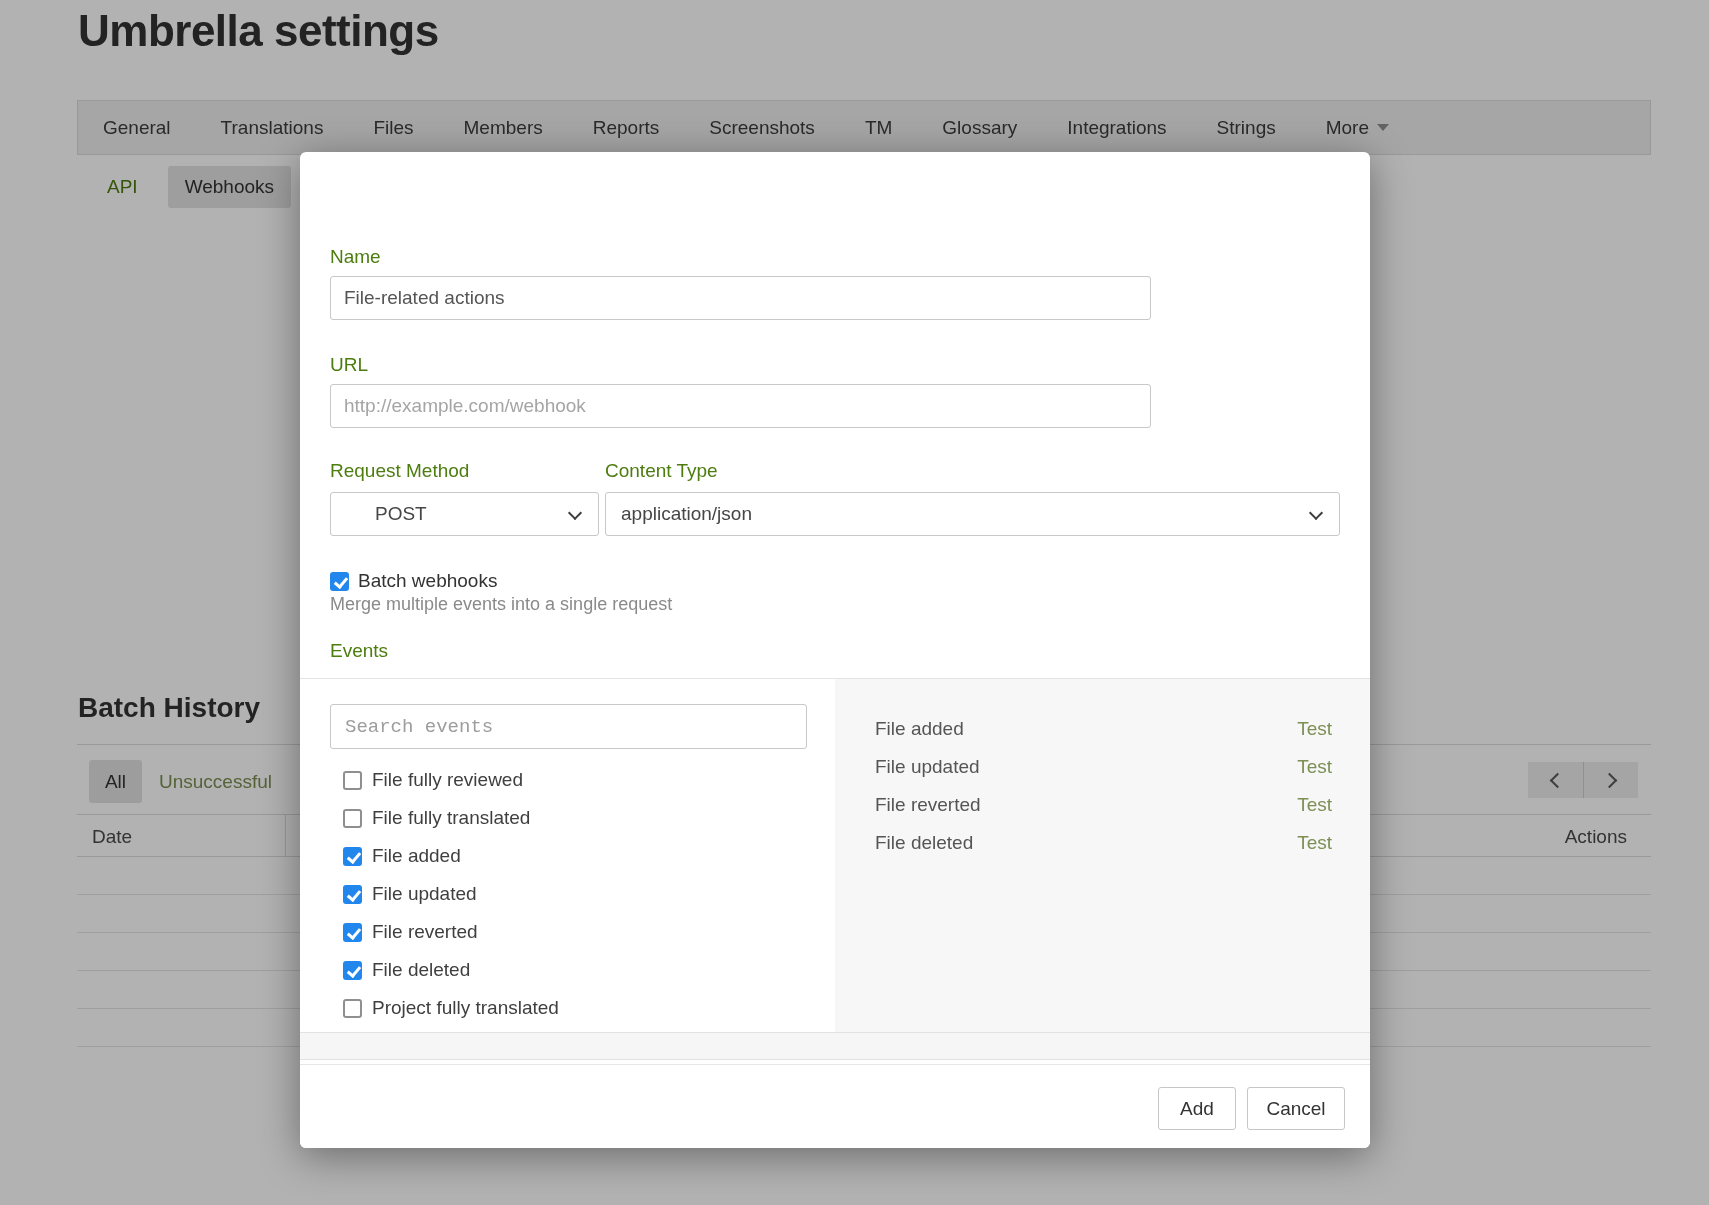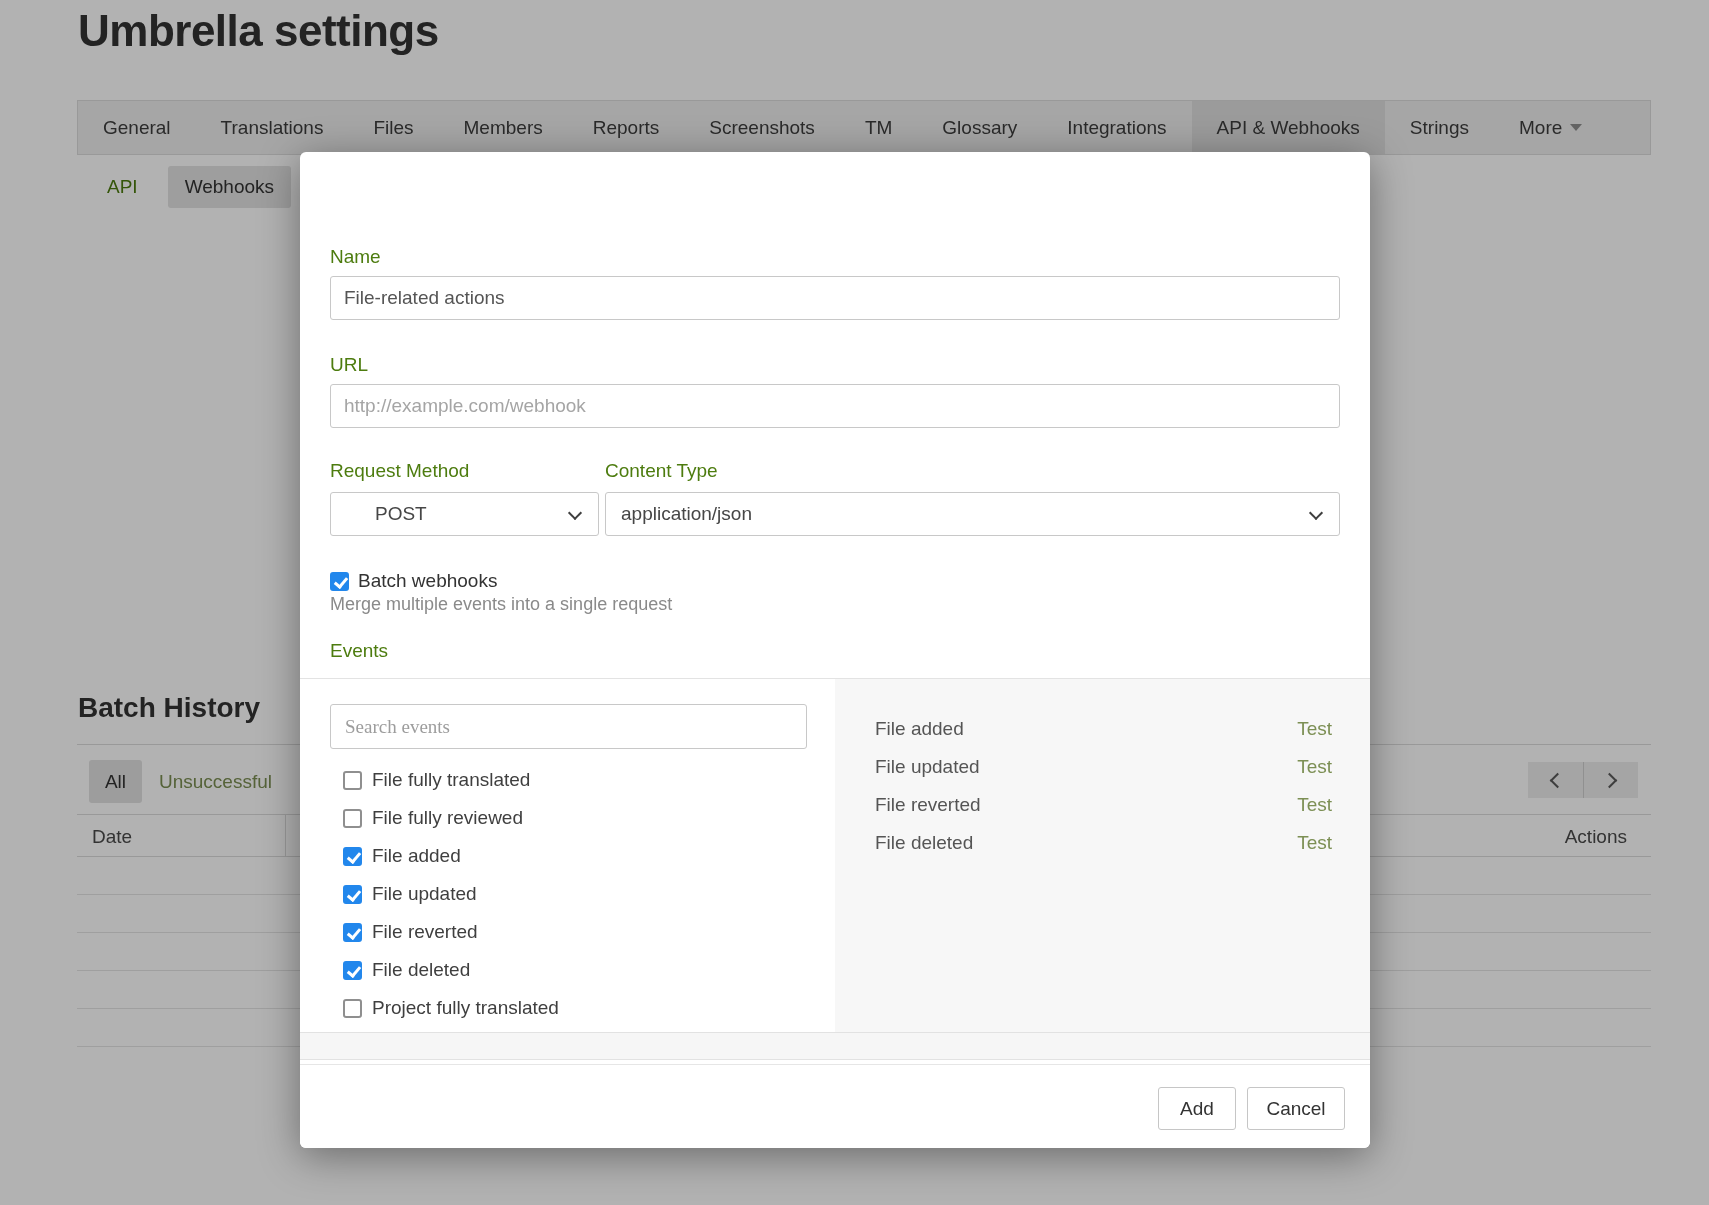--- a/index.html
+++ b/index.html
@@ -79,21 +79,21 @@
   .modal-title {
     position:absolute; left:30px; top:17px;
     font-size:30px; font-weight:300; color:#4d4d4d;
   }
   .modal-close {
     position:absolute; right:22px; top:13px; font-size:36px; font-weight:300;
     color:#b3b3b3; cursor:pointer; line-height:1;
   }
   .field-label { position:absolute; left:30px; font-size:19px; color:#4d7c0f; }
   .text-input {
-    position:absolute; left:30px; width:1010px; height:44px;
+    position:absolute; left:30px; width:821px; height:44px;
     border:1px solid #c8c8c8; border-radius:3px; background:#fff;
     font-family:inherit; font-size:19px; color:#555; padding:0 13px;
   }
   .text-input::placeholder { color:#a5a5a5; opacity:1; }
   .select {
     position:absolute; height:44px; border:1px solid #c8c8c8; border-radius:3px;
     background:#fff; display:flex; align-items:center; font-size:19px; color:#464646;
     padding:0 15px; cursor:pointer;
   }
   .select .sel-chev {
@@ -115,21 +115,21 @@
   .help-text { position:absolute; left:30px; top:442px; font-size:18px; color:#8a8a8a; }
   
   .events-area {
     position:absolute; left:0; top:526px; width:1070px; height:354px;
     border-top:1px solid #e3e3e3; overflow:hidden;
   }
   .events-left { position:absolute; left:0; top:0; width:535px; height:100%; background:#fff; }
   .events-right { position:absolute; left:535px; top:0; width:535px; height:100%; background:#f7f7f7; }
   .search-input {
     position:absolute; left:30px; top:25px; width:477px; height:45px;
-    border:1px solid #c8c8c8; border-radius:3px; font-family:Liberation Serif, serif;
+    border:1px solid #c8c8c8; border-radius:3px; font-family:Liberation Mono, monospace;
     font-size:19px; color:#555; padding:8px 14px; background:#fff;
   }
   .search-input::placeholder { color:#9d9d9d; opacity:1; }
   .cb-list { position:absolute; left:43px; top:82px; width:480px; height:258px; overflow:hidden; }
   .cb-row { height:38px; display:flex; align-items:center; cursor:pointer; }
   .cb-row .cb-label { margin-left:10px; font-size:19px; color:#3f3f3f; }
   .sel-list { position:absolute; left:0; top:31px; width:100%; }
   .sel-row {
     height:38px; display:flex; align-items:center;
     padding-left:40px; padding-right:38px;
@@ -162,21 +162,20 @@
   <div class="tabbar">
     <div class="tab">General</div>
     <div class="tab">Translations</div>
     <div class="tab">Files</div>
     <div class="tab">Members</div>
     <div class="tab">Reports</div>
     <div class="tab">Screenshots</div>
     <div class="tab">TM</div>
     <div class="tab">Glossary</div>
     <div class="tab">Integrations</div>
-    <div class="tab active">API &amp; Webhooks</div>
     <div class="tab">Strings</div>
     <div class="tab">
       <span>More</span>
       <span class="caret-down"></span>
     </div>
   </div>
 
   <div class="subtabs">
     <span class="subtab-link">API</span>
     <span class="subtab-pill">Webhooks</span>
@@ -237,25 +236,25 @@
     <div class="help-text">Merge multiple events into a single request</div>
 
     <div class="field-label" style="top:488px;">Events</div>
 
     <div class="events-area">
       <div class="events-left">
         <input class="search-input" type="text" placeholder="Search events" style="">
         <div class="cb-list">
           <div class="cb-row">
             <span class="cb"></span>
+            <span class="cb-label">File fully reviewed</span>
+          </div>
+          <div class="cb-row">
+            <span class="cb"></span>
             <span class="cb-label">File fully translated</span>
-          </div>
-          <div class="cb-row">
-            <span class="cb"></span>
-            <span class="cb-label">File fully reviewed</span>
           </div>
           <div class="cb-row">
             <span class="cb checked"></span>
             <span class="cb-label">File added</span>
           </div>
           <div class="cb-row">
             <span class="cb checked"></span>
             <span class="cb-label">File updated</span>
           </div>
           <div class="cb-row">

